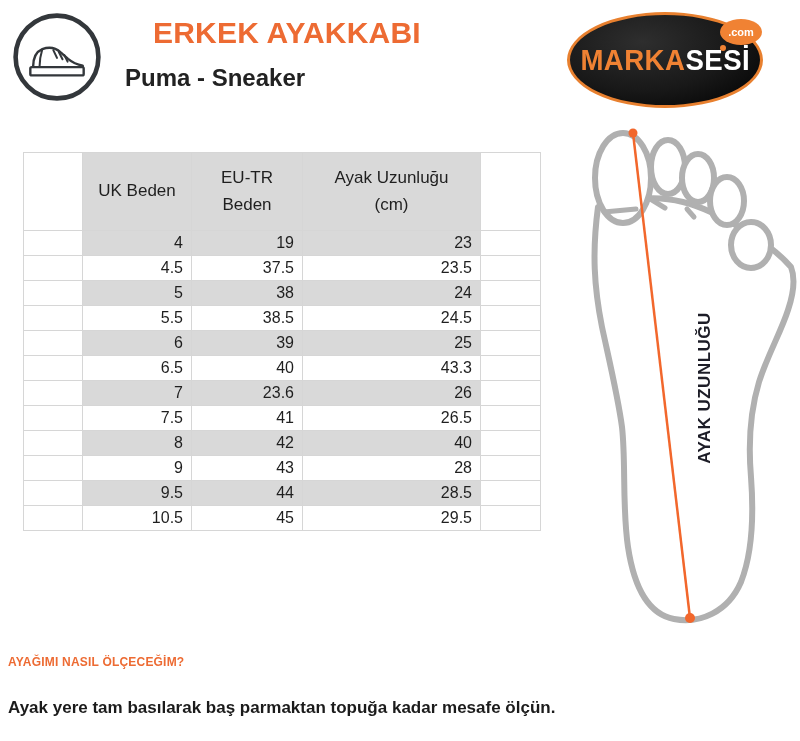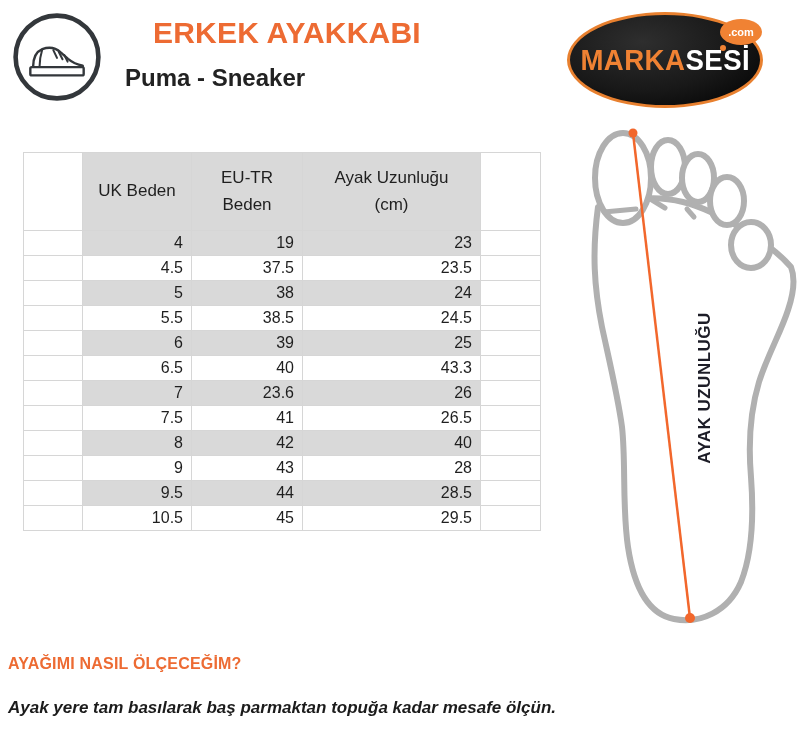--- a/index.html
+++ b/index.html
@@ -51,23 +51,23 @@
   table.size-table tbody tr.striped td.num{background:var(--stripe-gray);}
 
   
   .foot-svg{position:absolute;left:548px;top:112px;}
   .foot-label{position:absolute;left:616px;top:377px;width:180px;height:22px;
         transform:rotate(-90deg);transform-origin:center;
         text-align:center;font-size:17px;font-weight:800;letter-spacing:.5px;
         color:var(--label-dark);white-space:nowrap;}
 
   
-  .footer-heading{position:absolute;left:8px;top:655px;font-size:16px;font-weight:800;
+  .footer-heading{position:absolute;left:8px;top:655px;font-size:12px;font-weight:800;
         color:var(--accent-orange);letter-spacing:.2px;}
-  .footer-text{position:absolute;left:8px;top:698px;font-size:17px;font-weight:700;color:#1B1B1B;font-style:italic;}
+  .footer-text{position:absolute;left:8px;top:698px;font-size:17px;font-weight:700;color:#1B1B1B;}
 </style>
 </head>
 <body>
 
 <div class="page">
 
   <div class="badge-circle">
     <svg width="92" height="92" viewBox="0 0 100 100">
       <circle cx="50" cy="50" r="45" fill="none" stroke="var(--icon-stroke)" stroke-width="5"></circle>
       <rect x="21" y="61" width="58" height="9" rx="1.5" fill="none" stroke="var(--icon-stroke)" stroke-width="2.6"></rect>

